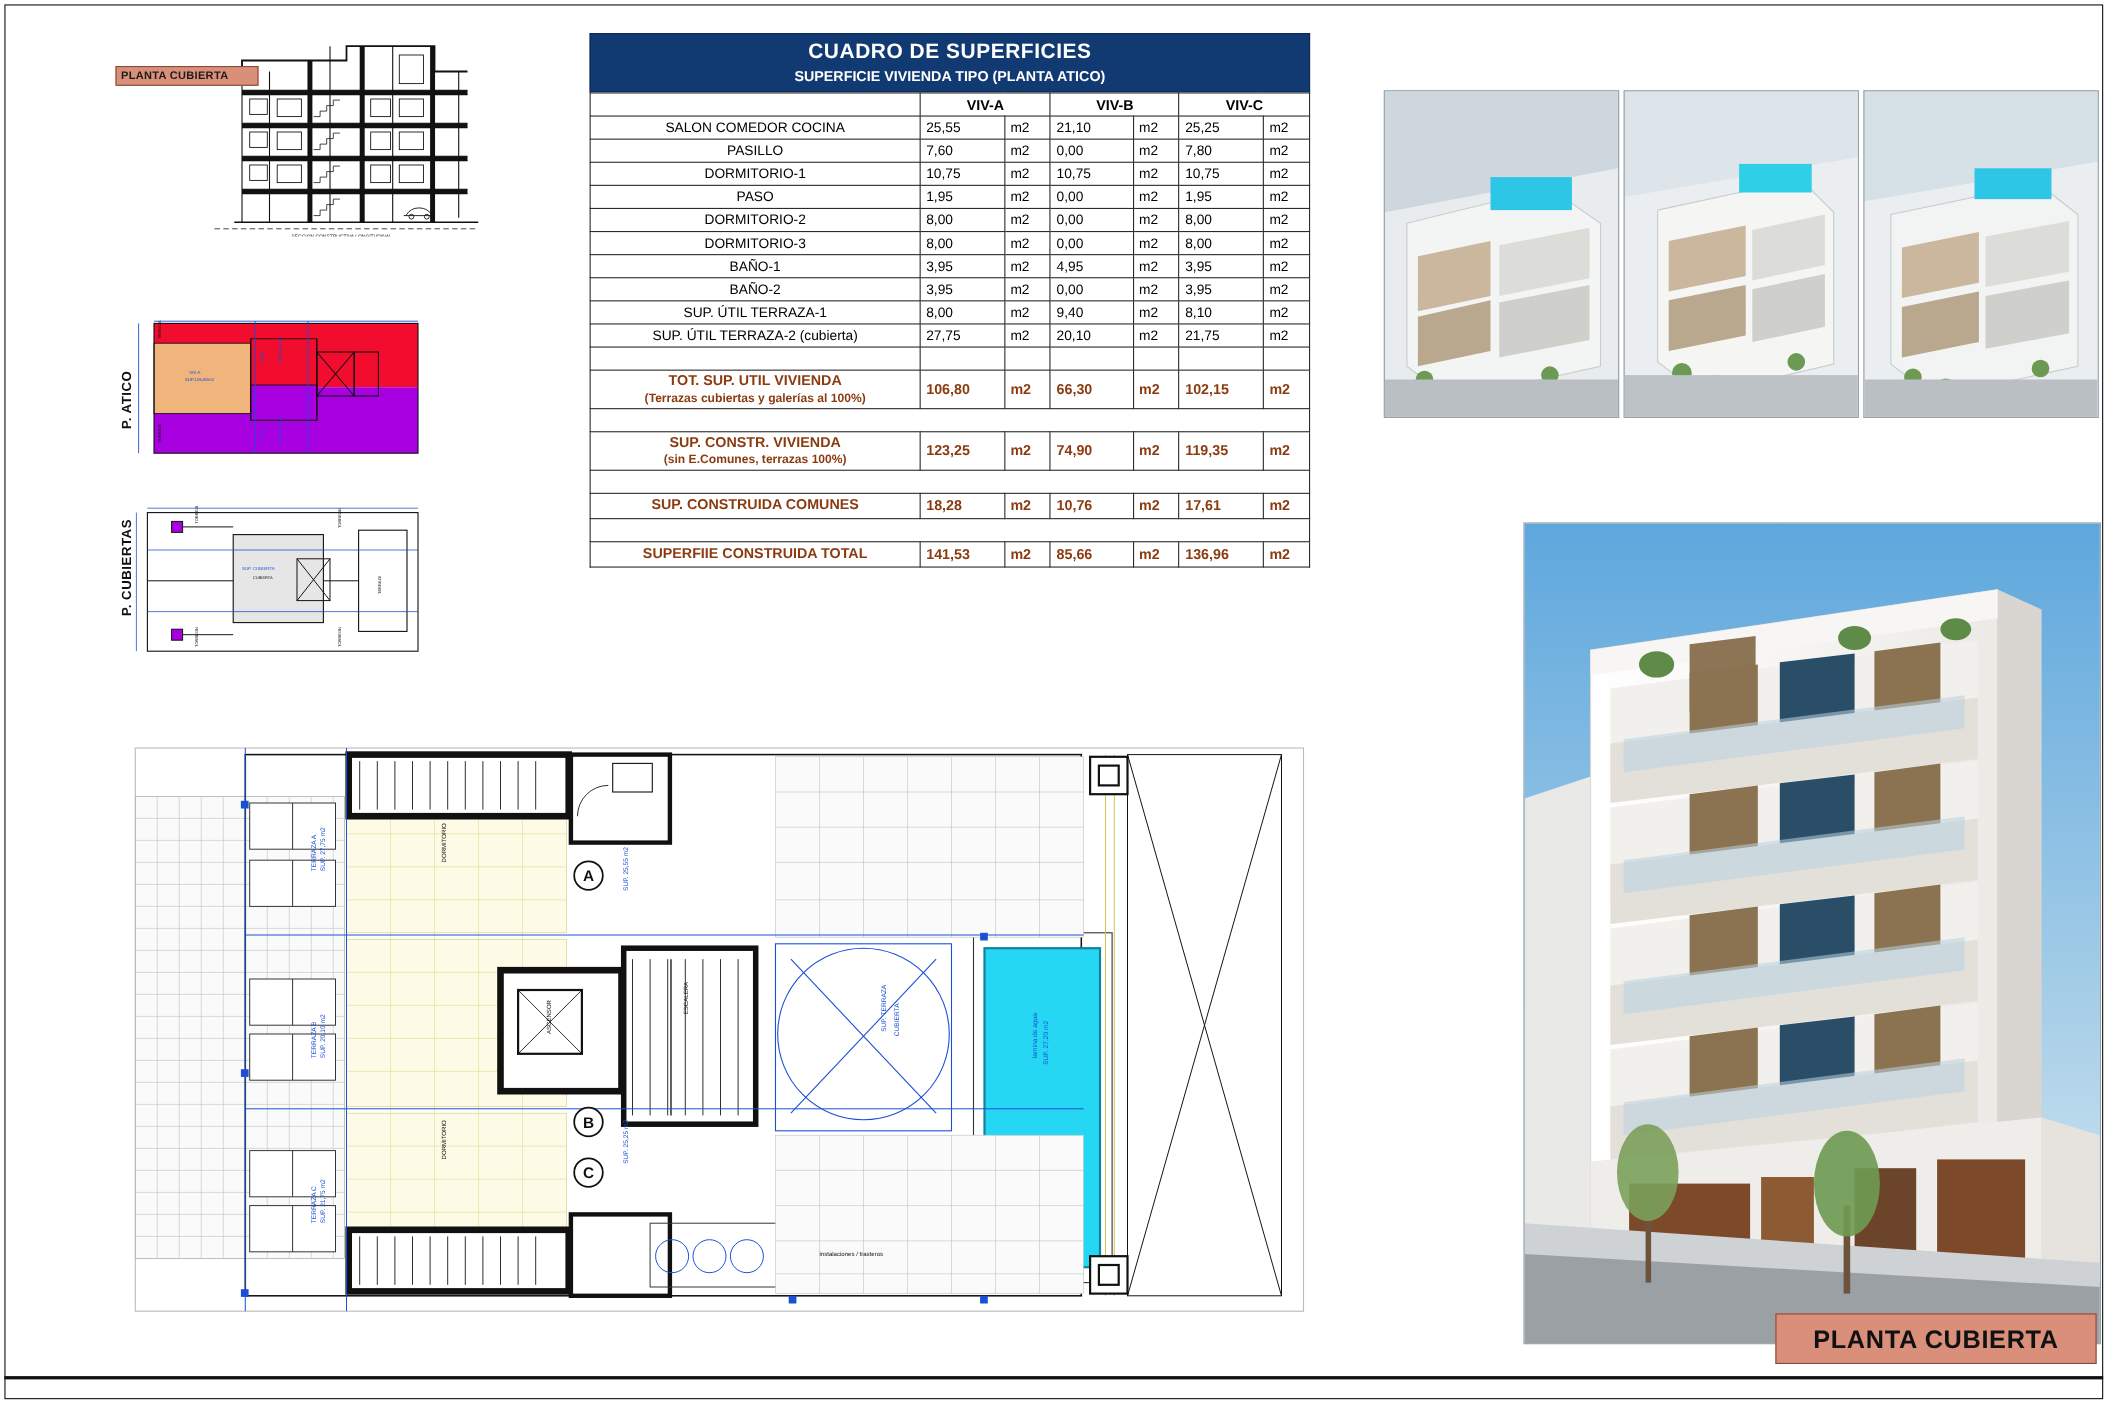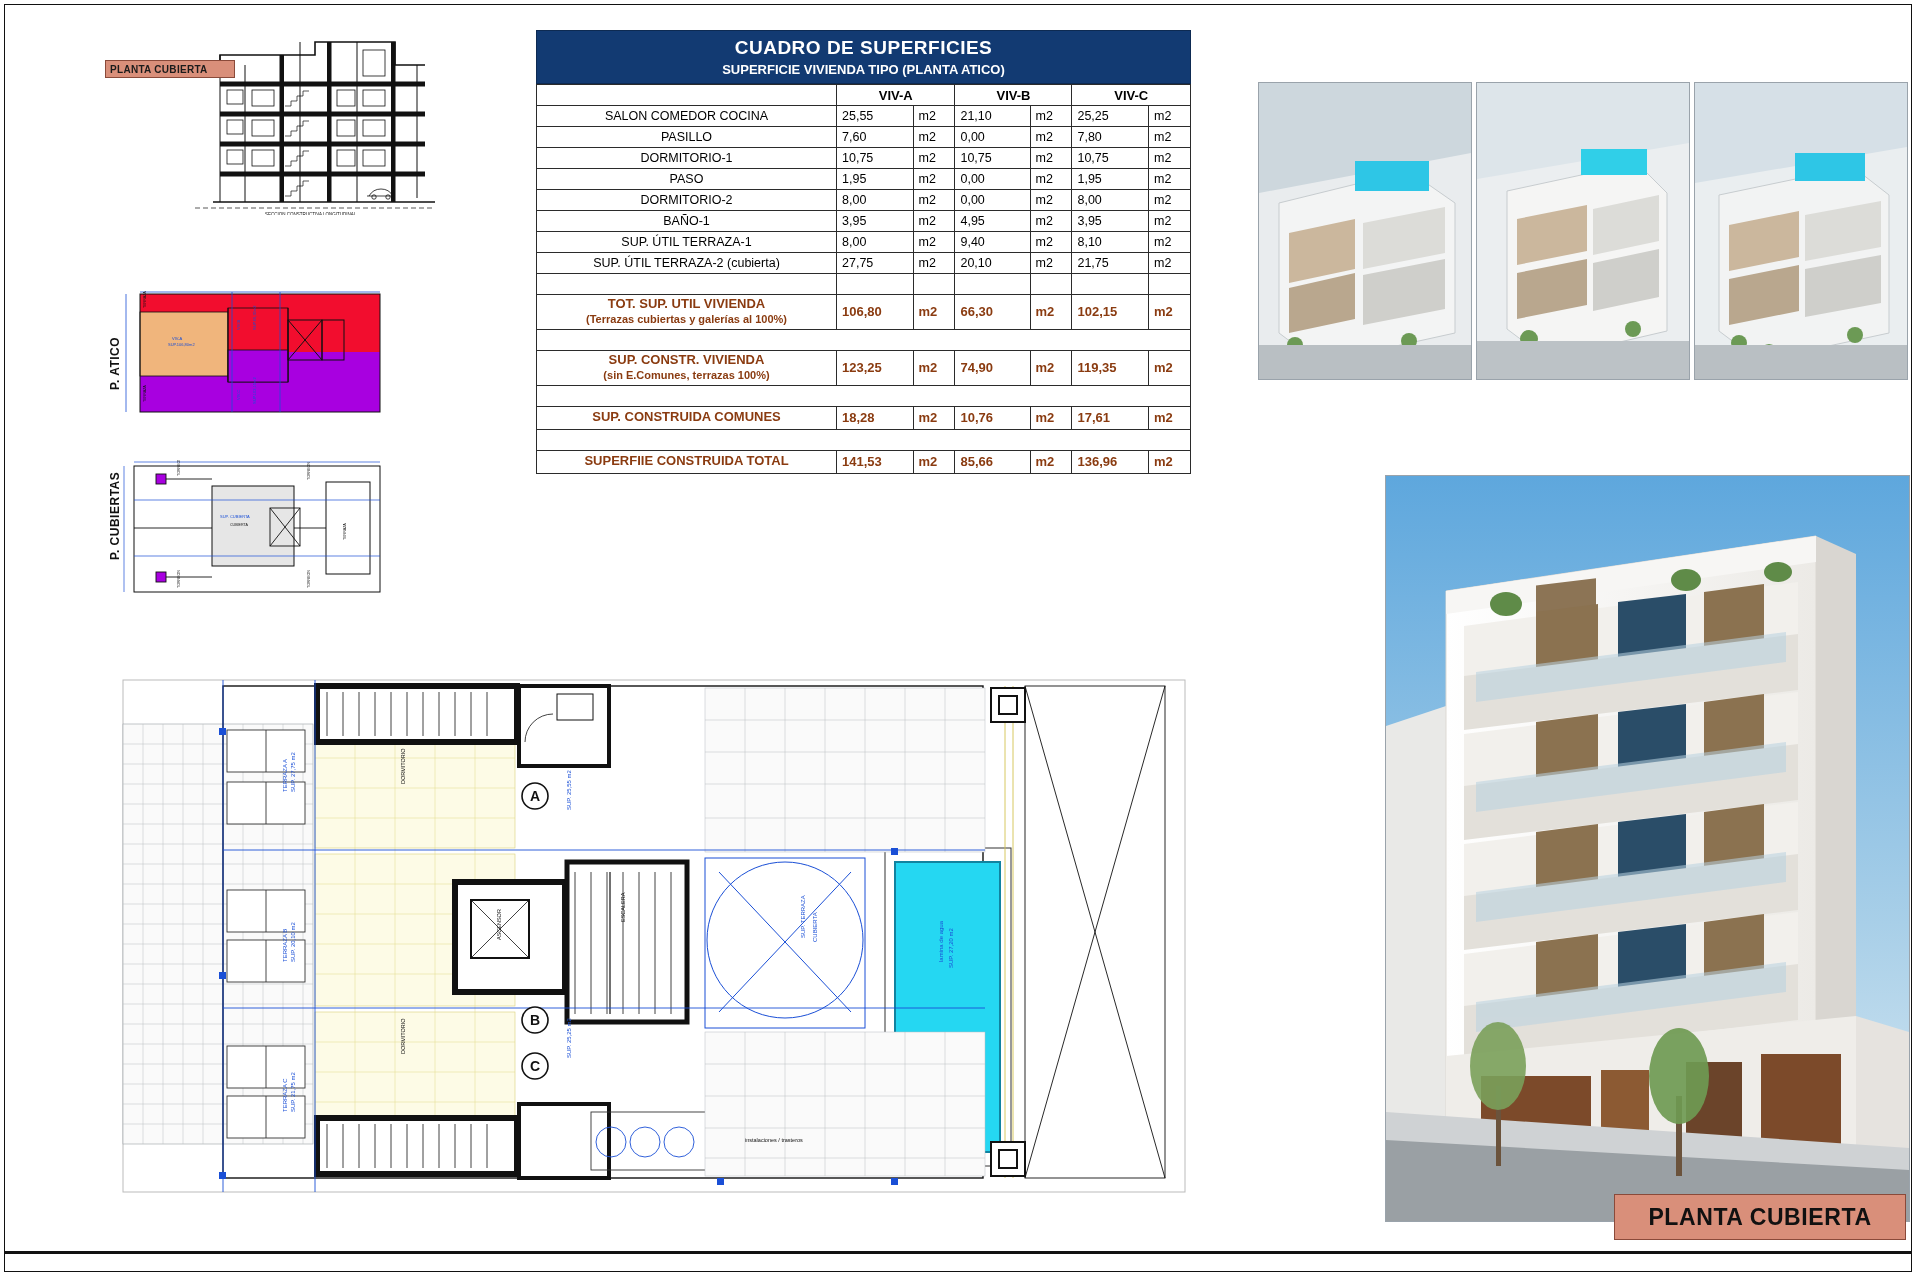--- a/index.html
+++ b/index.html
@@ -265,24 +265,42 @@
         <tr>
           <td class="name">DORMITORIO-2</td>
           <td class="val">8,00</td>
           <td class="unit">m2</td>
           <td class="val">0,00</td>
           <td class="unit">m2</td>
           <td class="val">8,00</td>
           <td class="unit">m2</td>
         </tr>
         <tr>
+          <td class="name">DORMITORIO-3</td>
+          <td class="val">8,00</td>
+          <td class="unit">m2</td>
+          <td class="val">0,00</td>
+          <td class="unit">m2</td>
+          <td class="val">8,00</td>
+          <td class="unit">m2</td>
+        </tr>
+        <tr>
           <td class="name">BAÑO-1</td>
           <td class="val">3,95</td>
           <td class="unit">m2</td>
           <td class="val">4,95</td>
+          <td class="unit">m2</td>
+          <td class="val">3,95</td>
+          <td class="unit">m2</td>
+        </tr>
+        <tr>
+          <td class="name">BAÑO-2</td>
+          <td class="val">3,95</td>
+          <td class="unit">m2</td>
+          <td class="val">0,00</td>
           <td class="unit">m2</td>
           <td class="val">3,95</td>
           <td class="unit">m2</td>
         </tr>
         <tr>
           <td class="name">SUP. ÚTIL TERRAZA-1</td>
           <td class="val">8,00</td>
           <td class="unit">m2</td>
           <td class="val">9,40</td>
           <td class="unit">m2</td>

